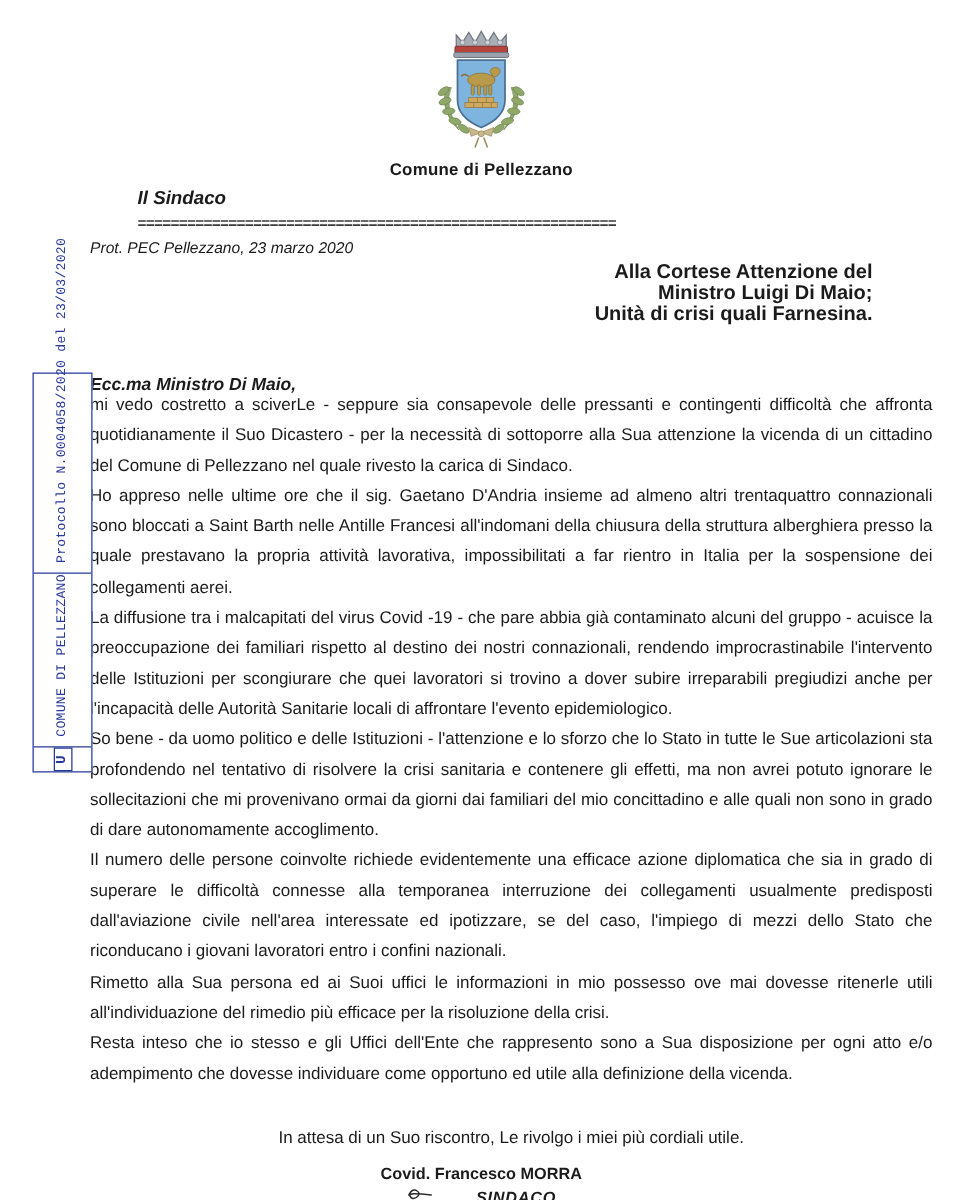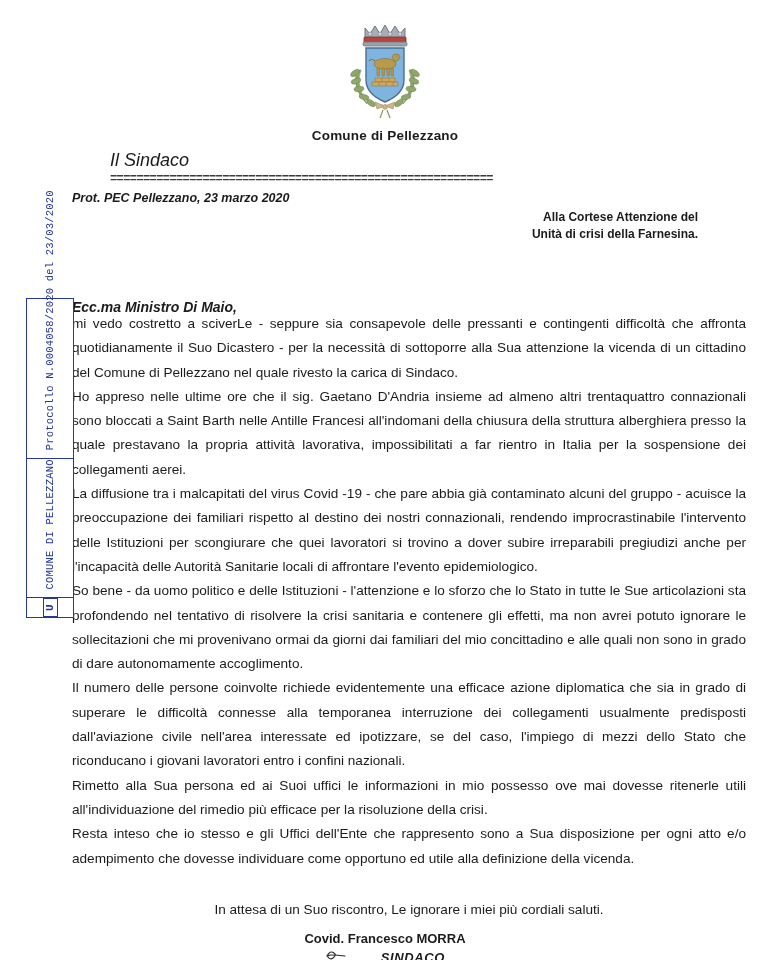--- a/index.html
+++ b/index.html
@@ -17,37 +17,37 @@
   .crest-wrap{position:absolute;left:0;top:18px;width:770px;text-align:center;}
   .crest{display:inline-block;}
 
   
   .org-name{
     position:absolute;left:0;top:128px;width:770px;text-align:center;
     font-weight:bold;font-size:13.5px;letter-spacing:.2px;
   }
   .sindaco-line{
     position:absolute;left:110px;top:150px;
-    font-weight:normal;font-style:italic;font-size:18px;
+    font-weight:bold;font-style:italic;font-size:15px;
   }
   .eqline{
     position:absolute;left:110px;top:172px;width:560px;
     font-family:"Liberation Mono", monospace;
     font-size:12px;font-weight:bold;letter-spacing:-0.6px;
     color:#3a3a3a;white-space:nowrap;overflow:hidden;
   }
   .prot-line{
     position:absolute;left:72px;top:191px;
-    font-weight:bold;font-style:italic;font-size:12.5px;
+    font-weight:normal;font-style:italic;font-size:12.5px;
   }
 
   
   .addressee{
     position:absolute;right:72px;top:209px;width:420px;
-    text-align:right;font-weight:bold;font-size:12px;line-height:17px;
+    text-align:right;font-weight:bold;font-size:16px;line-height:17px;
   }
 
   
   .salut{
     position:absolute;left:72px;top:299px;
     font-weight:bold;font-style:italic;font-size:14px;
   }
   .body{
     position:absolute;left:72px;top:312px;width:674px;
     font-size:13.6px;line-height:24.3px;
@@ -168,36 +168,37 @@
     </span>
   </div>
 
   <div class="org-name">Comune di Pellezzano</div>
   <div class="sindaco-line">Il Sindaco</div>
   <div class="eqline">==========================================================</div>
   <div class="prot-line">Prot. PEC Pellezzano, 23 marzo 2020</div>
 
   <div class="addressee">
     <div>Alla Cortese Attenzione del</div>
-    <div>Unità di crisi della Farnesina.</div>
+    <div>Ministro Luigi Di Maio;</div>
+    <div>Unità di crisi quali Farnesina.</div>
   </div>
 
   <div class="salut">Ecc.ma Ministro Di Maio,</div>
 
   <div class="body">
     <p>mi vedo costretto a sciverLe - seppure sia consapevole delle pressanti e contingenti difficoltà che affronta quotidianamente il Suo Dicastero - per la necessità di sottoporre alla Sua attenzione la vicenda di un cittadino del Comune di Pellezzano nel quale rivesto la carica di Sindaco.</p>
     <p>Ho appreso nelle ultime ore che il sig. Gaetano D'Andria insieme ad almeno altri trentaquattro connazionali sono bloccati a Saint Barth nelle Antille Francesi all'indomani della chiusura della struttura alberghiera presso la quale prestavano la propria attività lavorativa, impossibilitati a far rientro in Italia per la sospensione dei collegamenti aerei.</p>
     <p>La diffusione tra i malcapitati del virus Covid -19 - che pare abbia già contaminato alcuni del gruppo - acuisce la preoccupazione dei familiari rispetto al destino dei nostri connazionali, rendendo improcrastinabile l'intervento delle Istituzioni per scongiurare che quei lavoratori si trovino a dover subire irreparabili pregiudizi anche per l'incapacità delle Autorità Sanitarie locali di affrontare l'evento epidemiologico.</p>
     <p>So bene - da uomo politico e delle Istituzioni - l'attenzione e lo sforzo che lo Stato in tutte le Sue articolazioni sta profondendo nel tentativo di risolvere la crisi sanitaria e contenere gli effetti, ma non avrei potuto ignorare le sollecitazioni che mi provenivano ormai da giorni dai familiari del mio concittadino e alle quali non sono in grado di dare autonomamente accoglimento.</p>
     <p>Il numero delle persone coinvolte richiede evidentemente una efficace azione diplomatica che sia in grado di superare le difficoltà connesse alla temporanea interruzione dei collegamenti usualmente predisposti dall'aviazione civile nell'area interessate ed ipotizzare, se del caso, l'impiego di mezzi dello Stato che riconducano i giovani lavoratori entro i confini nazionali.</p>
     <p>Rimetto alla Sua persona ed ai Suoi uffici le informazioni in mio possesso ove mai dovesse ritenerle utili all'individuazione del rimedio più efficace per la risoluzione della crisi.</p>
     <p>Resta inteso che io stesso e gli Uffici dell'Ente che rappresento sono a Sua disposizione per ogni atto e/o adempimento che dovesse individuare come opportuno ed utile alla definizione della vicenda.</p>
   </div>
 
-  <div class="closing">In attesa di un Suo riscontro, Le ignorare i miei più cordiali saluti.</div>
+  <div class="closing">In attesa di un Suo riscontro, Le rivolgo i miei più cordiali utile.</div>
 
   <div class="sign">
     <div>Covid. Francesco MORRA</div>
     <div>
       <span class="sign-mark">
         <svg width="26" height="14" viewBox="0 0 26 14" xmlns="http://www.w3.org/2000/svg">
           <path d="M2 7 q3 -6 7 -3 q3 2 -1 5 q-3 2 -5 -1 q-1 -2 3 -2 q6 0 14 1" fill="none" stroke="#2b2b2b" stroke-width="1.2" stroke-linecap="round"></path>
         </svg>
       </span>
       <span class="role">SINDACO</span>

